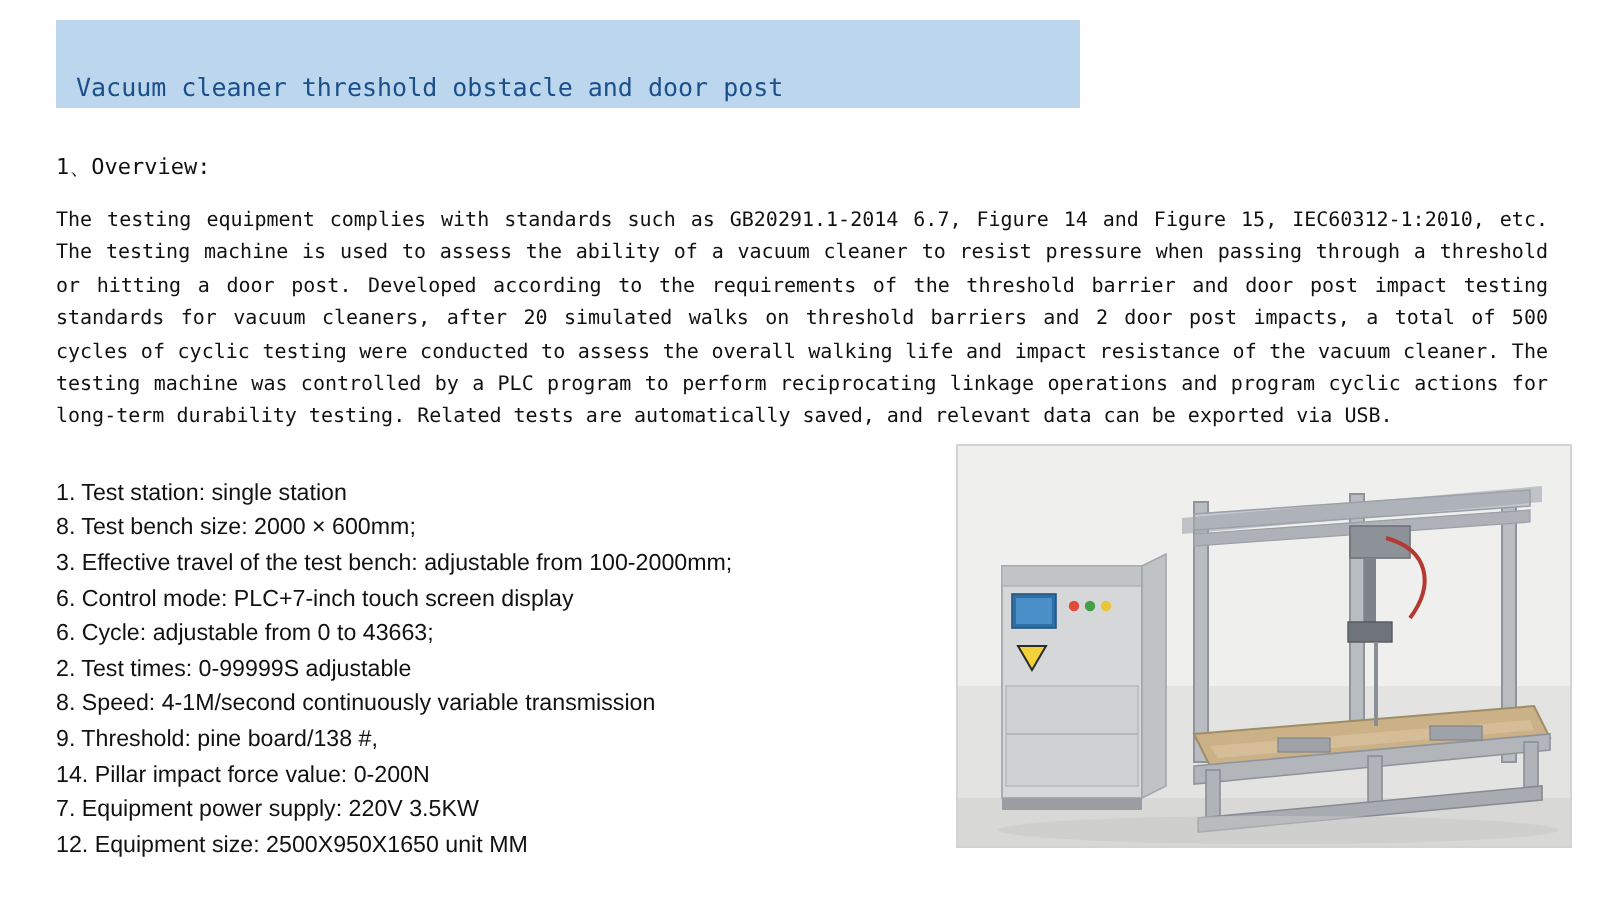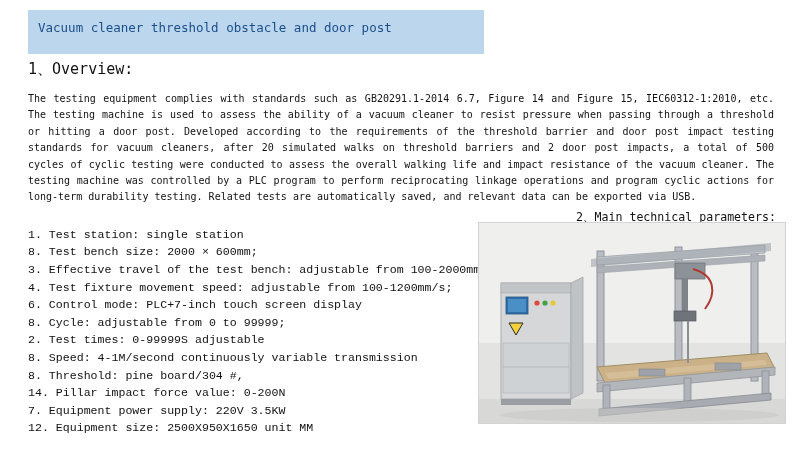--- a/index.html
+++ b/index.html
@@ -21,27 +21,27 @@
     height: 450px;
     box-sizing: border-box;
     padding: 0;
   }
 
   
   .header {
     position: absolute;
     top: 10px;
     left: 28px;
-    width: 456px;
+    width: 512px;
     height: 44px;
     background: #bcd6ee;
     display: flex;
-    align-items: center;
+    align-items: flex-end;
     box-sizing: border-box;
-    padding: 2px 8px 12px 10px;
+    padding: 2px 8px 2px 10px;
   }
   .header-title {
     font-family: "DejaVu Sans Mono", monospace;
     font-size: 12.5px;
     line-height: 17px;
     color: #1b4f8a;
     letter-spacing: 0px;
   }
 
   
@@ -69,23 +69,23 @@
 
   
   .content {
     position: absolute;
     top: 60px;
     left: 28px;
     width: 748px;
   }
   .section-head {
     font-family: "DejaVu Sans Mono", monospace;
-    font-size: 15px;
-    color: #111111;
-    margin: 0 0 2px 0;
+    font-size: 11px;
+    color: #111111;
+    margin: 16px 0 2px 0;
   }
   .para {
     font-family: "DejaVu Sans Mono", monospace;
     font-size: 10px;
     line-height: 16.4px;
     color: #111111;
     margin: 12px 0 4px 0;
     text-align: justify;
     width: 746px;
   }
@@ -98,21 +98,21 @@
     text-align: right;
   }
 
   .spec-list {
     list-style: none;
     margin: 0;
     padding: 0;
     width: 440px;
   }
   .spec-list li {
-    font-family: Liberation Mono, monospace;
+    font-family: Liberation Sans, sans-serif;
     font-size: 11.6px;
     line-height: 17.6px;
     color: #111111;
     white-space: nowrap;
   }
 
   
   .photo {
     position: absolute;
     left: 478px;
@@ -139,26 +139,25 @@
 
   <div class="content">
     <div class="section-head">1、Overview:</div>
     <p class="para">The testing equipment complies with standards such as GB20291.1-2014 6.7, Figure 14 and Figure 15, IEC60312-1:2010, etc. The testing machine is used to assess the ability of a vacuum cleaner to resist pressure when passing through a threshold or hitting a door post. Developed according to the requirements of the threshold barrier and door post impact testing standards for vacuum cleaners, after 20 simulated walks on threshold barriers and 2 door post impacts, a total of 500 cycles of cyclic testing were conducted to assess the overall walking life and impact resistance of the vacuum cleaner. The testing machine was controlled by a PLC program to perform reciprocating linkage operations and program cyclic actions for long-term durability testing. Related tests are automatically saved, and relevant data can be exported via USB.</p>
 
     <div class="section-head-2">2、Main technical parameters:</div>
     <ul class="spec-list">
       <li>1. Test station: single station</li>
       <li>8. Test bench size: 2000 × 600mm;</li>
       <li>3. Effective travel of the test bench: adjustable from 100-2000mm;</li>
-      <li>4. Test fixture movement speed: adjustable from 100-1200mm/s;</li>
       <li>6. Control mode: PLC+7-inch touch screen display</li>
-      <li>8. Cycle: adjustable from 0 to 99999;</li>
+      <li>6. Cycle: adjustable from 0 to 43663;</li>
       <li>2. Test times: 0-99999S adjustable</li>
       <li>8. Speed: 4-1M/second continuously variable transmission</li>
-      <li>8. Threshold: pine board/304 #,</li>
+      <li>9. Threshold: pine board/138 #,</li>
       <li>14. Pillar impact force value: 0-200N</li>
       <li>7. Equipment power supply: 220V 3.5KW</li>
       <li>12. Equipment size: 2500X950X1650 unit MM</li>
     </ul>
   </div>
 
   <div class="photo">
     <svg width="306" height="200" viewBox="0 0 306 200">
 
       <rect x="0" y="0" width="306" height="200" fill="#efefed"></rect>

